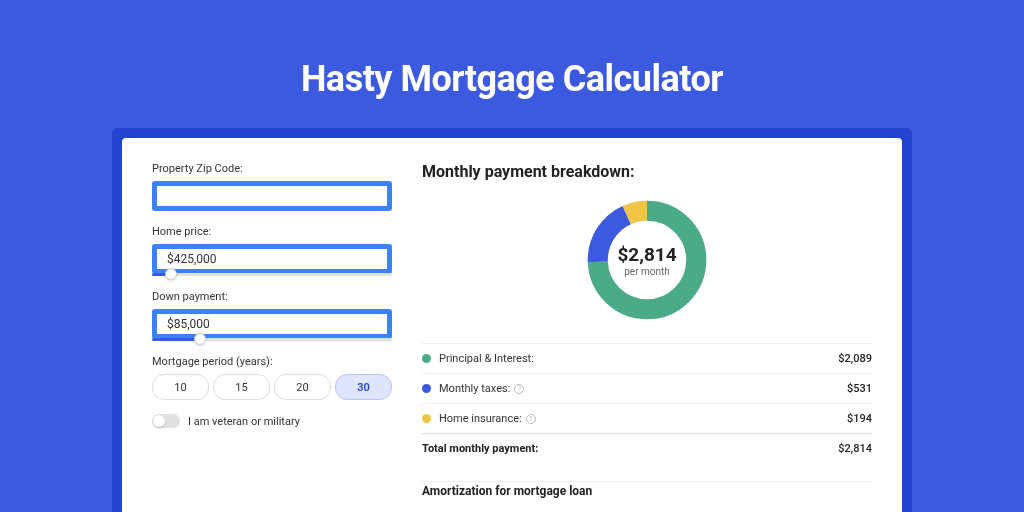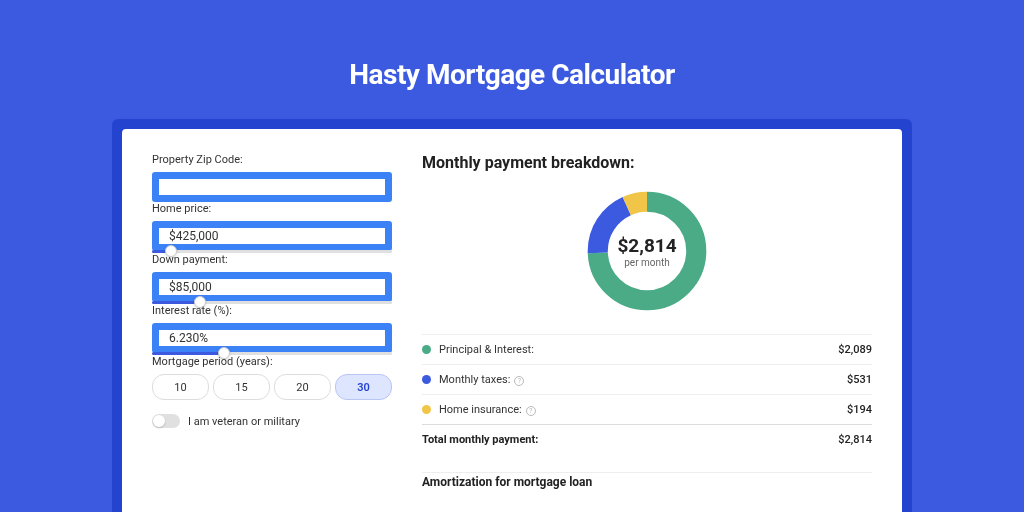--- a/index.html
+++ b/index.html
@@ -1,25 +1,25 @@
 <!DOCTYPE html>
 <html><head>
 <meta charset="utf-8">
 <style>
   * { box-sizing: border-box; margin: 0; padding: 0; font-family: -apple-system, BlinkMacSystemFont, "Segoe UI", Roboto, Helvetica, Arial, sans-serif; }
   body { background: #3b5ae0; width: 1024px; height: 512px; overflow: hidden; }
   .outer { width: 1024px; height: 512px; display: flex; flex-direction: column; align-items: center; }
-  .title { color: #fff; font-size: 28px; font-weight: 700; margin-top: 58px; margin-bottom: 28px; letter-spacing: -0.5px; }
+  .title { color: #fff; font-size: 36px; font-weight: 700; margin-top: 58px; margin-bottom: 28px; letter-spacing: -0.5px; }
   .card-shadow { background: #2444d0; width: 800px; border-radius: 6px 6px 0 0; padding-top: 10px; }
   .card { background: #fff; width: 780px; margin: 0 auto; border-radius: 4px; padding: 24px 30px 0 30px; display: flex; gap: 30px; height: 400px; overflow: hidden; }
   .left { width: 240px; flex-shrink: 0; }
   .right { flex: 1; }
   .label { font-size: 11px; color: #333; margin-bottom: 6px; display: block; }
-  .input-box { width: 100%; height: 30px; border: 7px solid #3b82f6; border-radius: 3px; padding: 0 10px; font-size: 12px; color: #333; background: #fff; }
-  .field { position: relative; }
+  .input-box { width: 100%; height: 30px; border: 5px solid #3b82f6; border-radius: 3px; padding: 0 10px; font-size: 12px; color: #333; background: #fff; }
+  .field { margin-bottom: 14px; position: relative; }
   .slider-track { height: 3px; background: #e0e0e0; border-radius: 2px; position: relative; margin-top: -1px; }
   .slider-fill { height: 3px; background: #3b5ae0; border-radius: 2px; position: absolute; top: 0; left: 0; }
   .slider-thumb { width: 12px; height: 12px; background: #fff; border: 1px solid #ccc; border-radius: 50%; position: absolute; top: -5px; transform: translateX(-50%); box-shadow: 0 1px 3px rgba(0,0,0,0.15); }
   .two-col { display: flex; gap: 8px; }
   .two-col .col1 { flex: 1.6; }
   .two-col .col2 { flex: 1; }
   .period-row { display: flex; gap: 4px; }
   .period-btn { flex: 1; height: 26px; border: 1px solid #ddd; border-radius: 12px; background: #fff; font-size: 11px; color: #333; display: flex; align-items: center; justify-content: center; cursor: pointer; }
   .period-btn.active { background: #dde5ff; border-color: #b8c6f7; color: #2444d0; font-weight: 600; }
   .toggle-row { display: flex; align-items: center; gap: 8px; margin-top: 14px; }
@@ -29,21 +29,21 @@
   .section-title { font-size: 16px; font-weight: 700; color: #222; margin-bottom: 14px; }
   .donut-wrap { display: flex; justify-content: center; margin-bottom: 18px; }
   .donut { position: relative; width: 130px; height: 130px; }
   .donut svg { width: 130px; height: 130px; transform: rotate(-90deg); }
   .donut-center { position: absolute; top: 0; left: 0; width: 130px; height: 130px; display: flex; flex-direction: column; align-items: center; justify-content: center; }
   .donut-amount { font-size: 19px; font-weight: 700; color: #222; }
   .donut-sub { font-size: 10px; color: #666; }
   .legend-row { display: flex; align-items: center; padding: 8px 0; border-top: 1px solid #eee; font-size: 11px; }
   .legend-row:first-of-type { border-top: 1px solid #eee; }
   .legend-dot { width: 9px; height: 9px; border-radius: 50%; margin-right: 8px; flex-shrink: 0; }
-  .legend-label { flex: 1; color: #333; display: flex; align-items: flex-end; gap: 4px; }
+  .legend-label { flex: 1; color: #333; display: flex; align-items: center; gap: 4px; }
   .legend-val { color: #222; font-weight: 500; }
   .legend-row.total { font-weight: 700; border-top: 1px solid #ddd; }
   .legend-row.total .legend-label { color: #222; }
   .info-icon { width: 10px; height: 10px; border: 1px solid #bbb; border-radius: 50%; display: inline-flex; align-items: center; justify-content: center; font-size: 7px; color: #bbb; }
   .amort { margin-top: 18px; border-top: 1px solid #eee; padding-top: 2px; }
   .amort-title { font-size: 12px; font-weight: 700; color: #222; margin-bottom: 10px; }
 </style>
 </head>
 <body>
 
@@ -75,28 +75,20 @@
             <div class="col1">
               <input class="input-box" value="$85,000" style="">
               <div class="slider-track">
                 <div class="slider-fill" id="dp-fill" style="width: 20%;"></div>
                 <div class="slider-thumb" id="dp-thumb" style="left: 20%;"></div>
               </div>
             </div>
           </div>
         </div>
 
-        <div class="field">
-          <label class="label">Interest rate (%):</label>
-          <input class="input-box" value="6.230%" style="">
-          <div class="slider-track">
-            <div class="slider-fill" id="ir-fill" style="width: 30%;"></div>
-            <div class="slider-thumb" id="ir-thumb" style="left: 30%;"></div>
-          </div>
-        </div>
 
         <div class="field">
           <label class="label">Mortgage period (years):</label>
           <div class="period-row" id="period-row">
               <div class="period-btn">10</div>
               <div class="period-btn">15</div>
               <div class="period-btn">20</div>
               <div class="period-btn active">30</div>
             </div>
         </div>

